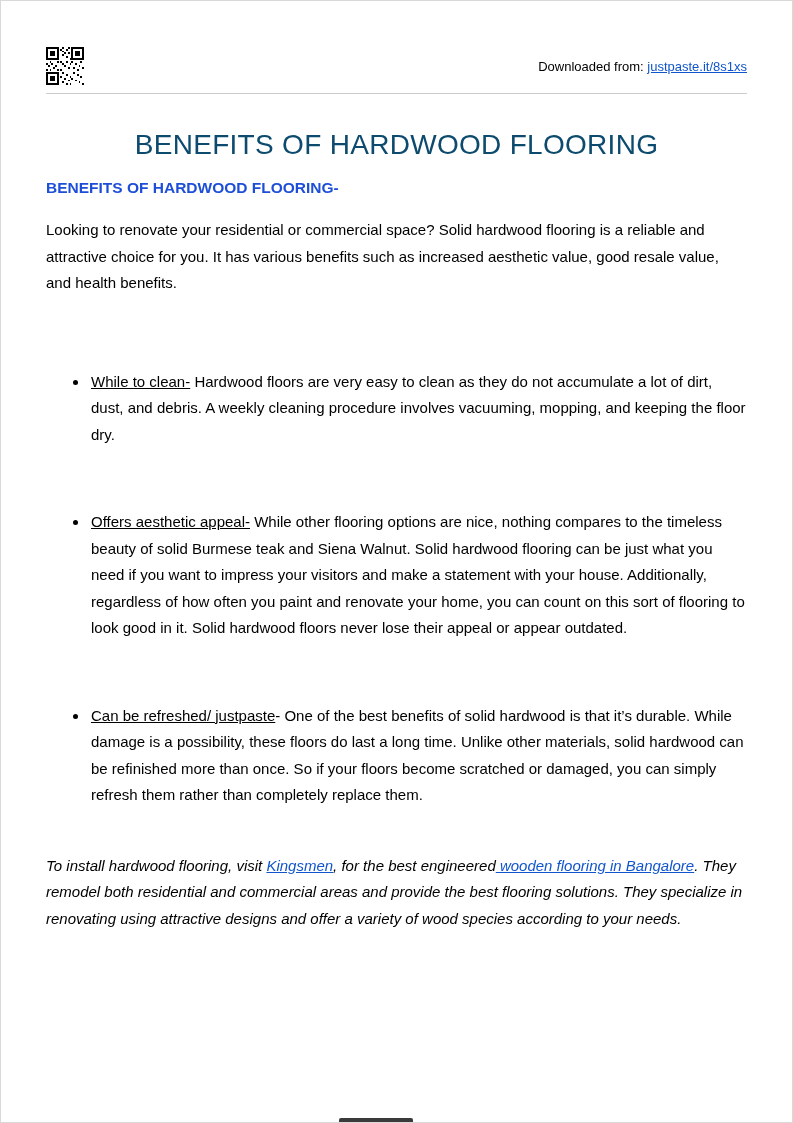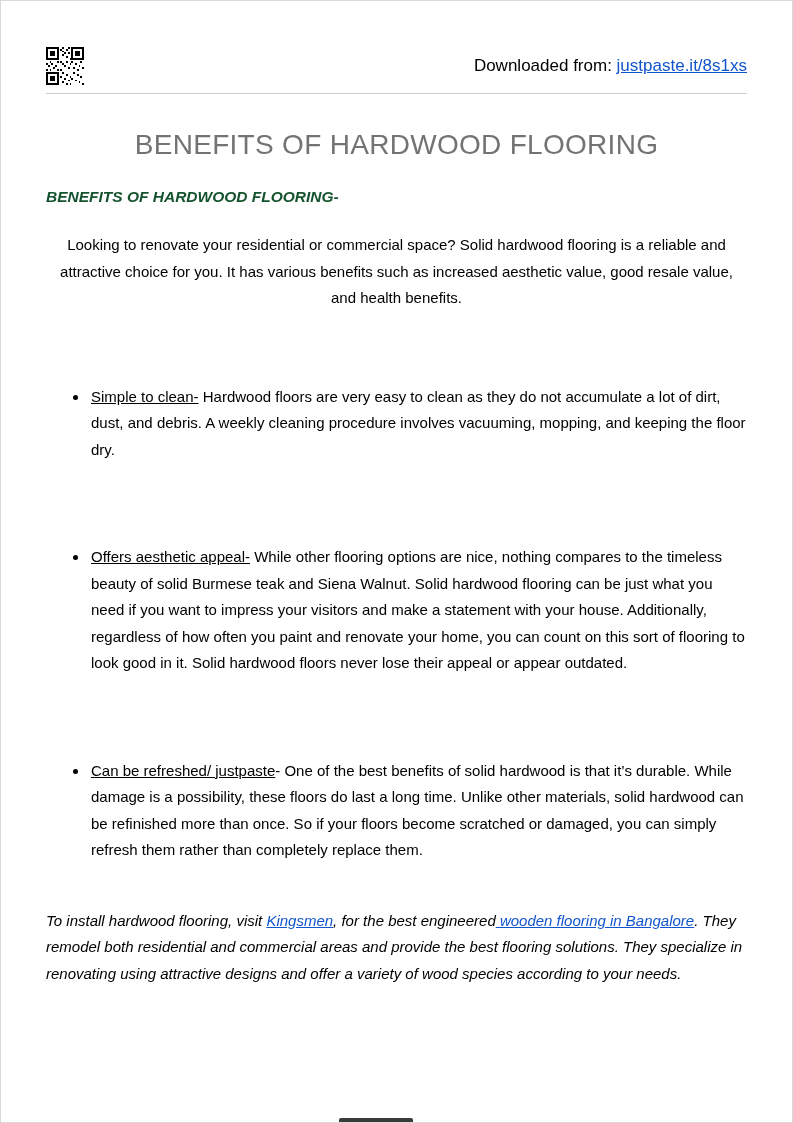--- a/index.html
+++ b/index.html
@@ -18,51 +18,50 @@
     border: 1px solid #d9d9d9;
     padding: 46px 45px 0 45px;
     overflow: hidden;
   }
   .header-row {
     display: flex;
     justify-content: space-between;
     align-items: center;
   }
   .qr { width: 38px; height: 38px; display: block; }
-  .downloaded { font-size: 17px; color: #000; white-space: nowrap; }
+  .downloaded { font-size: 13px; color: #000; white-space: nowrap; }
   .downloaded a { color: var(--link-color, #1155cc); text-decoration: underline; cursor: pointer; }
   .rule {
     border: none;
     border-top: 1px solid #cccccc;
     margin-top: 8px;
   }
   h1.doc-title {
     margin-top: 35px;
     text-align: center;
     font-size: 28px;
     font-weight: 400;
     letter-spacing: 0.3px;
-    color: #737373;
+    color: #0c4a6e;
   }
   h2.doc-subheading {
-    margin-top: 27px;
+    margin-top: 18px;
     font-size: 15.5px;
     font-weight: 700;
-    color: #14532d;
-    font-style: italic;
+    color: #1d4ed8;
   }
   .body-text { font-size: 15px; line-height: 26.5px; color: #000; }
-  p.intro { margin-top: 26px; text-align: center; }
+  p.intro { margin-top: 20px; }
   ul.benefits {
     margin-top: 72px;
     padding-left: 43px;
     list-style: disc outside;
   }
   ul.benefits li { padding-left: 2px; }
-  ul.benefits li + li { margin-top: 81px; }
+  ul.benefits li + li { margin-top: 61px; }
   .lead { text-decoration: underline; }
   p.closing { margin-top: 44px; font-style: italic; }
   a.doc-link { color: var(--link-color, #1155cc); text-decoration: underline; cursor: pointer; }
   .bottom-artifact {
     position: absolute;
     bottom: 0;
     left: 50%;
     transform: translateX(-58px);
     width: 74px;
     height: 4px;
@@ -150,21 +149,21 @@
 
   <hr class="rule">
 
   <h1 class="doc-title">BENEFITS OF HARDWOOD FLOORING</h1>
 
   <h2 class="doc-subheading">BENEFITS OF HARDWOOD FLOORING-</h2>
 
   <p class="body-text intro">Looking to renovate your residential or commercial space? Solid hardwood flooring is a reliable and attractive choice for you. It has various benefits such as increased aesthetic value, good resale value, and health benefits.</p>
 
   <ul class="benefits body-text">
-    <li><span class="lead">Simple to clean-</span><span> Hardwood floors are very easy to clean as they do not accumulate a lot of dirt, dust, and debris. A weekly cleaning procedure involves vacuuming, mopping, and keeping the floor dry.</span></li>
+    <li><span class="lead">While to clean-</span><span> Hardwood floors are very easy to clean as they do not accumulate a lot of dirt, dust, and debris. A weekly cleaning procedure involves vacuuming, mopping, and keeping the floor dry.</span></li>
     <li><span class="lead">Offers aesthetic appeal-</span><span> While other flooring options are nice, nothing compares to the timeless beauty of solid Burmese teak and Siena Walnut. Solid hardwood flooring can be just what you need if you want to impress your visitors and make a statement with your house. Additionally, regardless of how often you paint and renovate your home, you can count on this sort of flooring to look good in it. Solid hardwood floors never lose their appeal or appear outdated.</span></li>
     <li><span class="lead">Can be refreshed/ justpaste</span><span>- One of the best benefits of solid hardwood is that it’s durable. While damage is a possibility, these floors do last a long time. Unlike other materials, solid hardwood can be refinished more than once. So if your floors become scratched or damaged, you can simply refresh them rather than completely replace them.</span></li>
   </ul>
 
   <p class="body-text closing"><span>To install hardwood flooring, visit </span><a href="#" class="doc-link">Kingsmen</a><span>, for the best engineered</span><a href="#" class="doc-link"> wooden flooring in Bangalore</a><span>. They remodel both residential and commercial areas and provide the best flooring solutions. They specialize in renovating using attractive designs and offer a variety of wood species according to your needs.</span></p>
 
   <div class="bottom-artifact"></div>
 
 </div>
 

